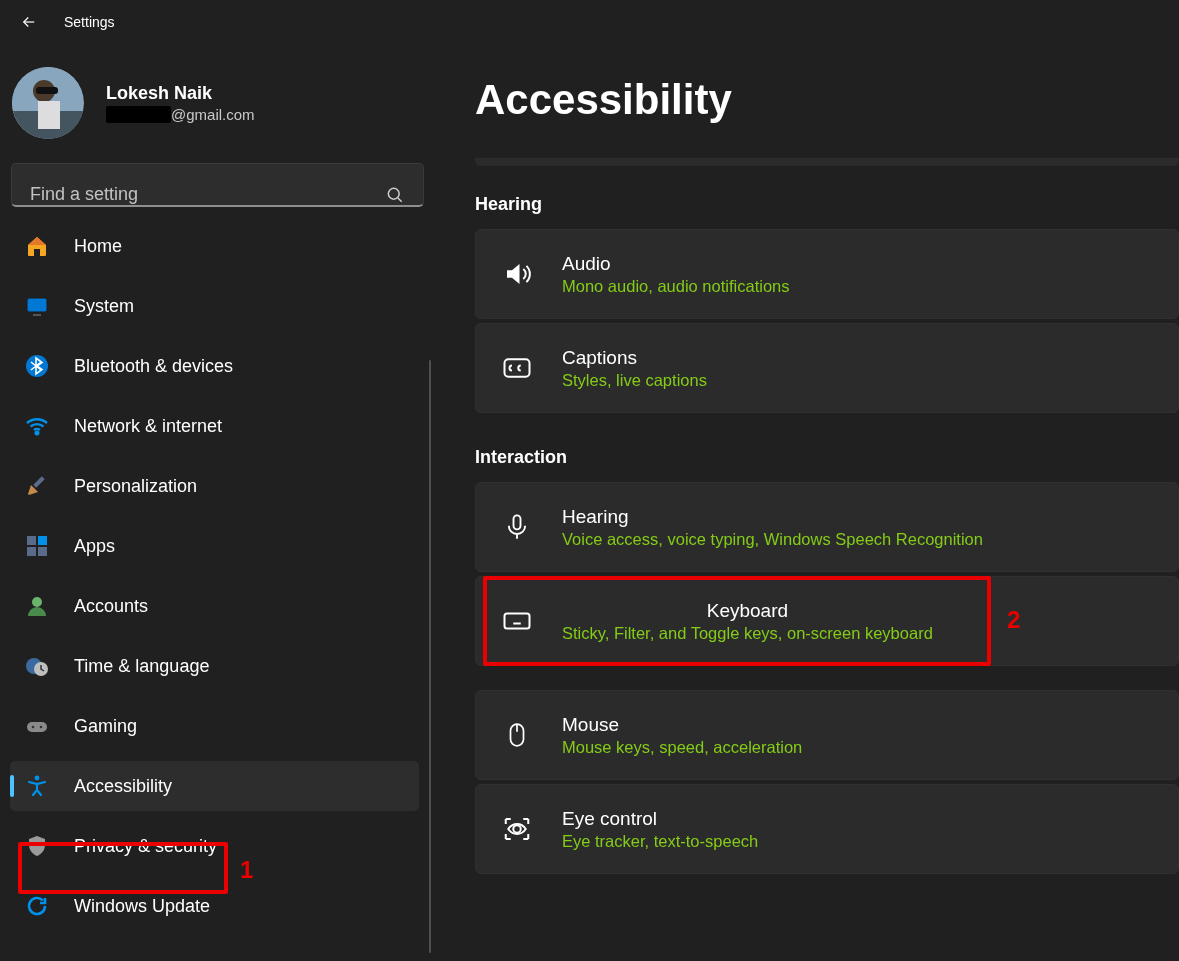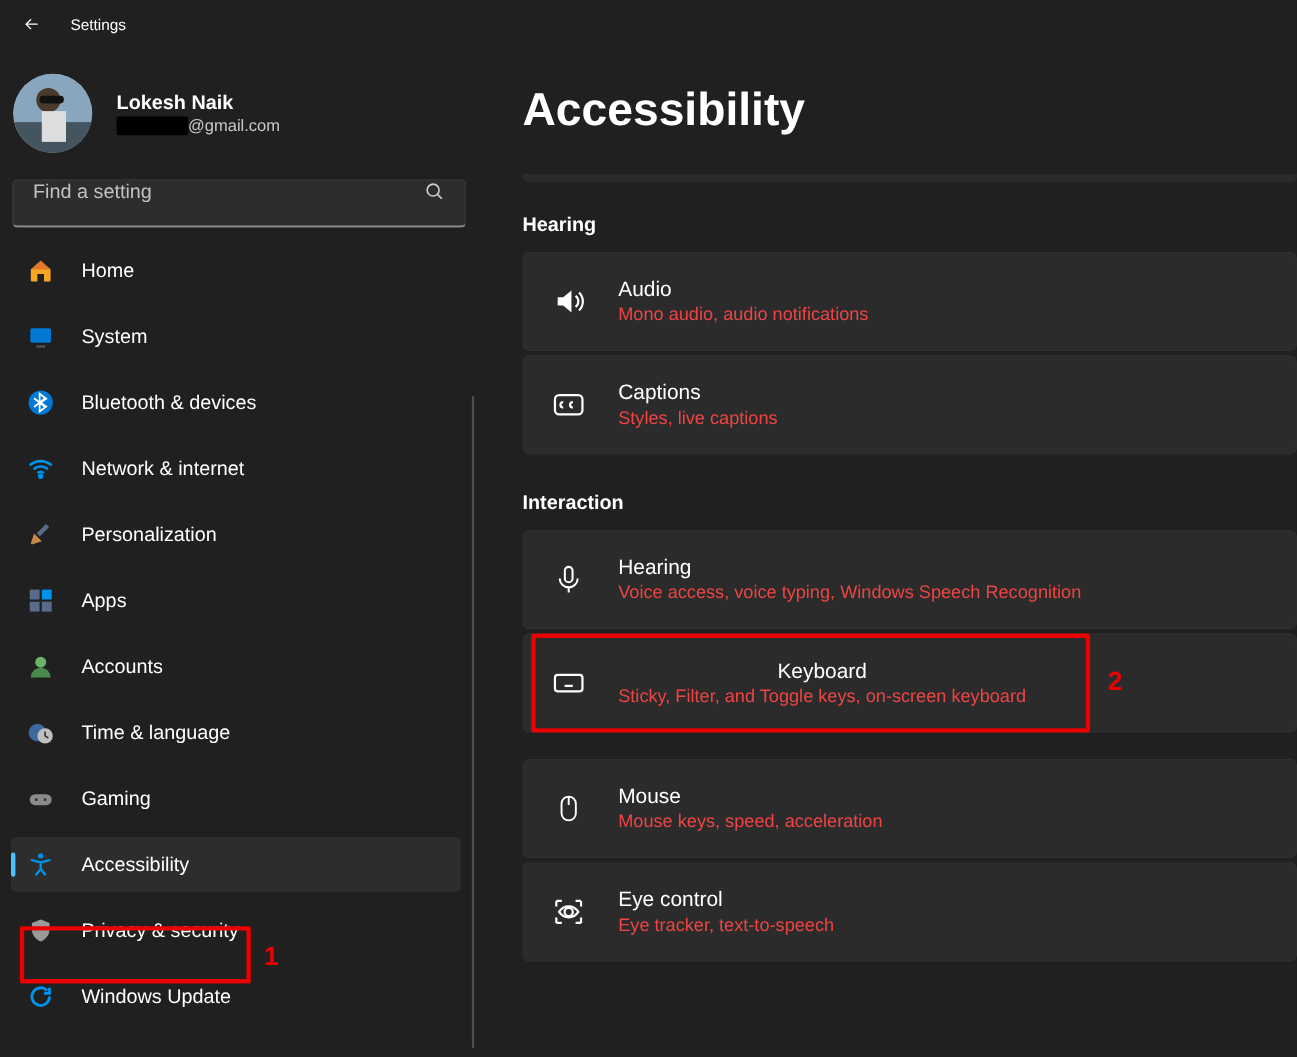--- a/index.html
+++ b/index.html
@@ -14,21 +14,21 @@
 
 .sidebar{width:435px;padding:8px 10px 0 10px;display:flex;flex-direction:column;position:relative;}
 .profile{display:flex;align-items:center;padding:15px 0 24px 2px;}
 .avatar{width:72px;height:72px;border-radius:50%;background:linear-gradient(135deg,#6e8eb0 0%,#c9d4db 40%,#4c5860 70%);display:flex;align-items:center;justify-content:center;overflow:hidden;}
 .avatar svg{width:72px;height:72px;}
 .prof-txt{margin-left:22px;}
 .prof-name{font-size:18px;font-weight:700;}
 .prof-mail{font-size:15px;color:#c9c9c9;margin-top:2px;}
 .redact{background:#000000;color:#000000;border-radius:2px;letter-spacing:-1px;}
 .search-wrap{padding:0 1px 14px 1px;}
-.search{display:flex;align-items:flex-start;background:#2d2d2d;border:1px solid #3a3a3a;border-bottom:2px solid #8f8f8f;border-radius:5px;height:44px;padding:0 18px;}
+.search{display:flex;align-items:flex-end;background:#2d2d2d;border:1px solid #3a3a3a;border-bottom:2px solid #8f8f8f;border-radius:5px;height:44px;padding:0 18px;}
 .search input{flex:1;background:transparent;border:none;outline:none;color:#ffffff;font-size:18px;}
 .search input::placeholder{color:#c2c2c2;}
 .search-icn{width:20px;height:20px;}
 .nav{flex:1;overflow:hidden;padding-right:6px;}
 .nav-item{display:flex;align-items:center;height:50px;padding-left:14px;border-radius:5px;cursor:default;position:relative;}
 .nav-item + .nav-item{margin-top:10px;}
 .nav-item.active{background:#2d2d2d;}
 .nav-item.active::before{content:"";position:absolute;left:0;top:14px;bottom:14px;width:3.5px;background:#4cc2ff;border-radius:3px;}
 .nav-icn{width:26px;height:26px;display:flex;align-items:center;justify-content:center;margin-right:24px;}
 .nav-lbl{font-size:18px;color:#ffffff;}
@@ -39,21 +39,21 @@
 
 .main{flex:1;padding:32px 0 0 40px;overflow:hidden;}
 .page-title{font-size:42px;font-weight:600;margin-bottom:34px;}
 .bar-stub{height:8px;background:#2b2b2b;border-radius:0 0 6px 6px;margin-bottom:28px;}
 .group-hdr{font-size:18px;font-weight:600;margin:0 0 14px 0;}
 .cards{}
 .card{display:flex;align-items:center;background:#2b2b2b;border:1px solid #303030;border-radius:6px;height:90px;padding:0 26px;margin-bottom:4px;position:relative;}
 .card-icn{width:30px;height:30px;display:flex;align-items:center;justify-content:center;margin-right:30px;color:#ffffff;}
 .card-txt{display:flex;flex-direction:column;}
 .card-title{font-size:19px;font-weight:400;}
-.card-sub{font-size:16.5px;color:#ef4444;margin-top:2px;}
+.card-sub{font-size:16.5px;color:#84cc16;margin-top:2px;}
 .group-gap{height:30px;}
 .card-hl-wrap{position:relative;text-align:center;}
 </style>
 </head>
 <body>
 
 <div class="root">
  <div class="titlebar">
   <div class="back-btn">
    <svg width="18" height="18" viewBox="0 0 24 24" fill="none" stroke-width="1.6">

